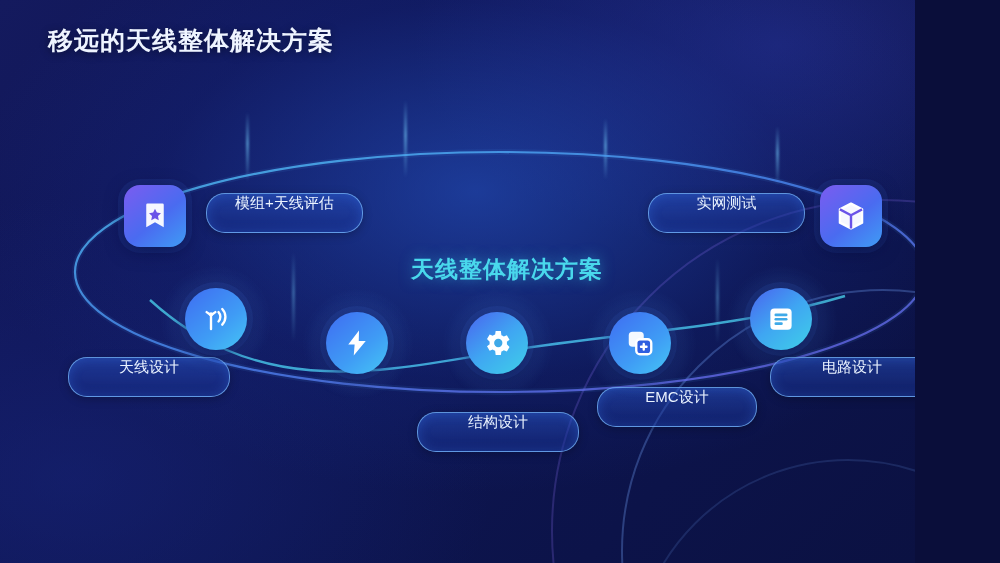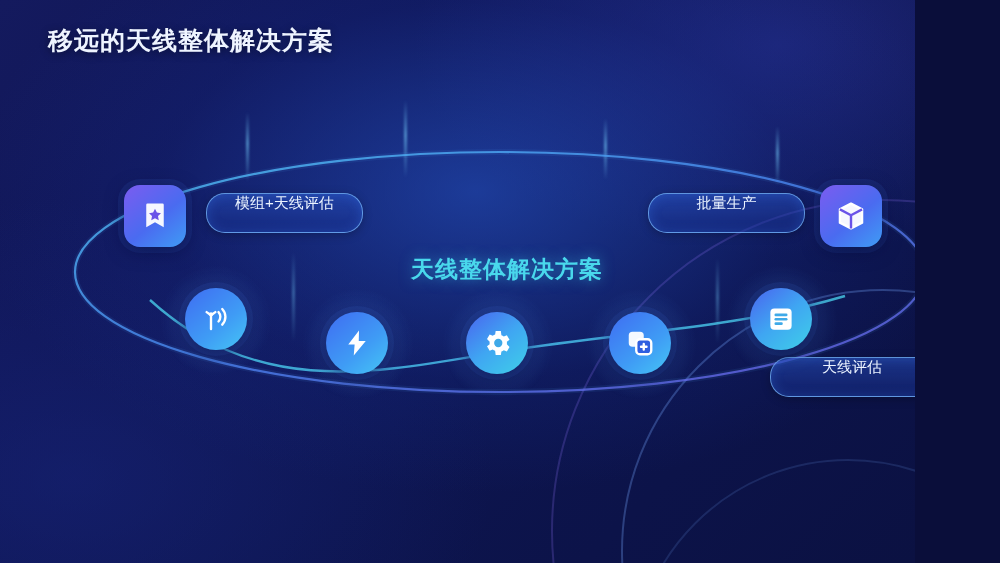--- a/index.html
+++ b/index.html
@@ -95,25 +95,34 @@
   <div class="halo" style="left:442px;top:288px;width:112px;height:112px;"></div>
   <div class="halo" style="left:585px;top:288px;width:112px;height:112px;"></div>
   <div class="halo" style="left:726px;top:265px;width:112px;height:112px;"></div>
 
   <div id="center-title">天线整体解决方案</div>
 
   <div class="pill" style="left:206px;top:193px;width:155px;">
     <span>模组+天线评估</span>
   </div>
   <div class="pill" style="left:648px;top:193px;width:155px;">
-    <span>批量生产</span>
+    <span>实网测试</span>
   </div>
 
+  <div class="pill" style="left:68px;top:357px;width:160px;">
+    <span>天线设计</span>
+  </div>
+  <div class="pill" style="left:417px;top:412px;width:160px;">
+    <span>结构设计</span>
+  </div>
+  <div class="pill" style="left:597px;top:387px;width:158px;">
+    <span>EMC设计</span>
+  </div>
   <div class="pill" style="left:770px;top:357px;width:162px;">
-    <span>天线评估</span>
+    <span>电路设计</span>
   </div>
 
   <div class="node sq g-violet" style="left:124px;top:185px;width:62px;height:62px;">
     <span>
       <svg width="30" height="30" viewBox="0 0 24 24" fill="#ffffff">
         <path d="M6 2h12a1 1 0 0 1 1 1v18l-7-4-7 4V3a1 1 0 0 1 1-1z" opacity="0.95"></path>
         <path d="M12 6.2l1.5 3 3.3.5-2.4 2.3.6 3.3-3-1.6-3 1.6.6-3.3-2.4-2.3 3.3-.5z" fill="#6a53e8"></path>
       </svg>
     </span>
   </div>

